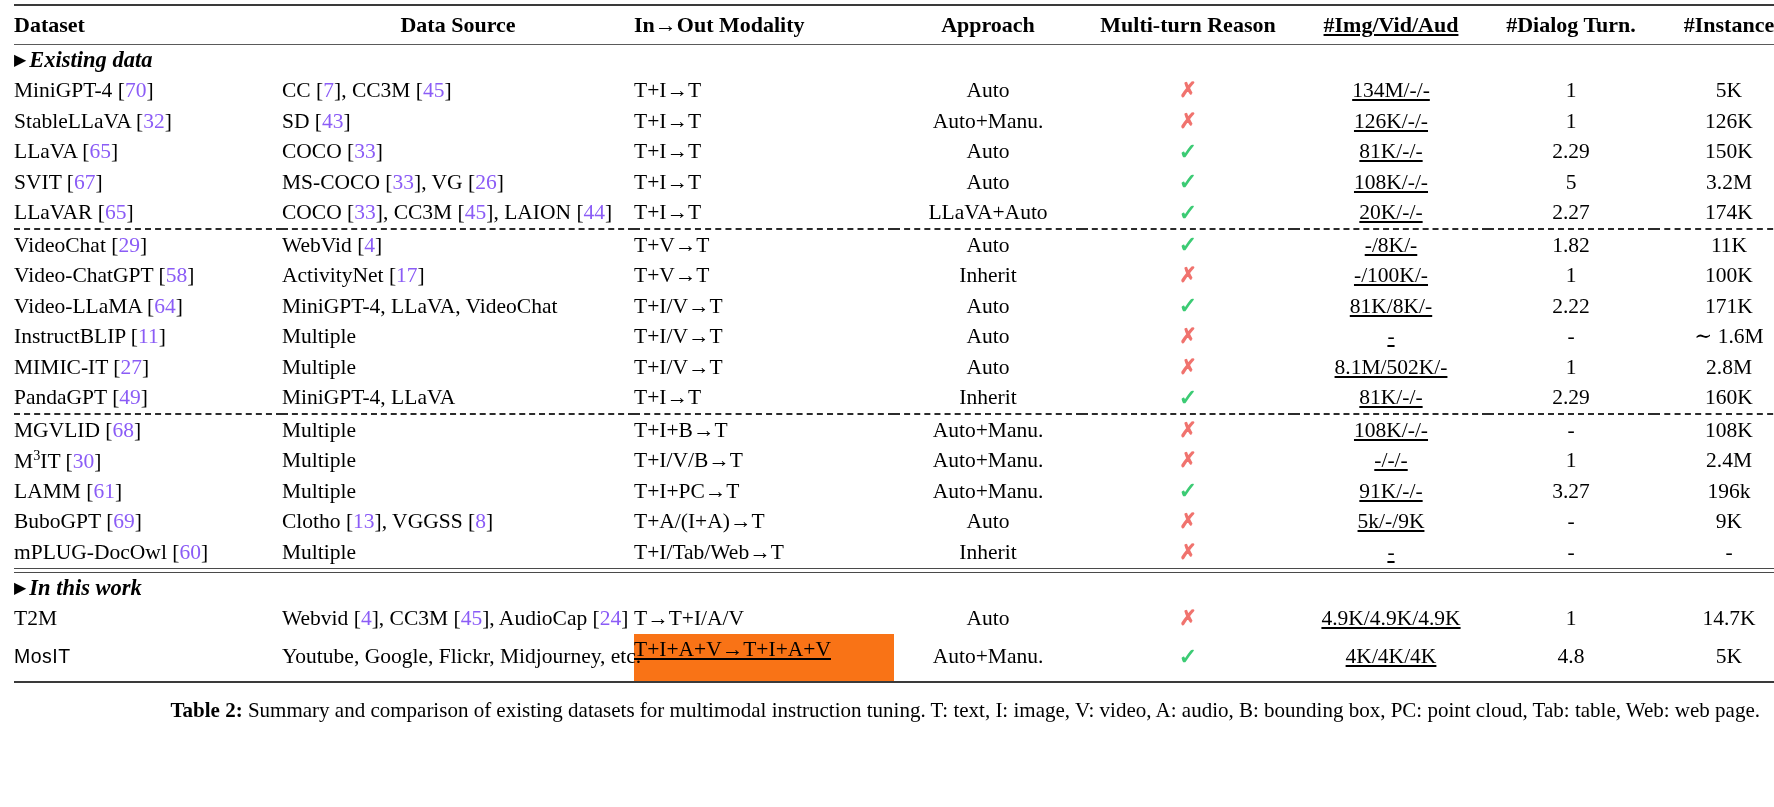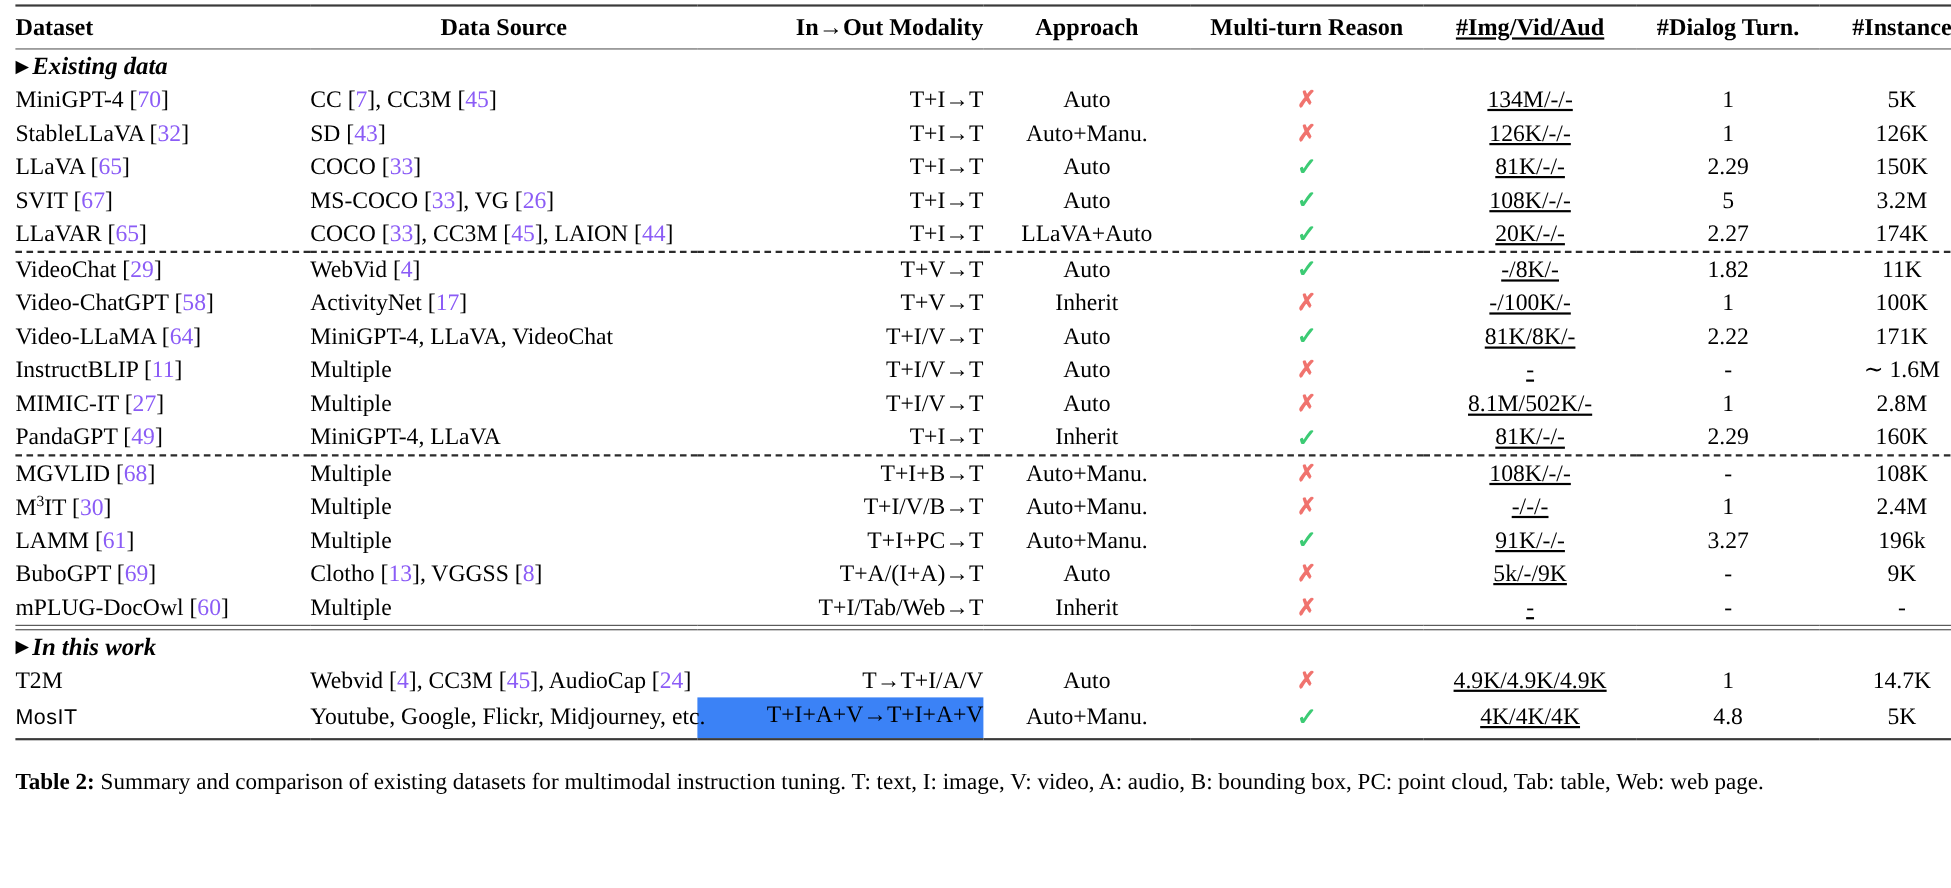--- a/index.html
+++ b/index.html
@@ -35,21 +35,21 @@
     font-size: 22px;
     height: 38px;
     padding-bottom: 4px;
   }
   td {
     height: 30.5px;
   }
   
   .c-dataset   { text-align: left;   padding-left: 6px; width: 268px; }
   .c-source    { width: 352px; }
-  .c-modality  { text-align: right; width: 260px; }
+  .c-modality  { text-align: left; width: 260px; }
   .c-approach  { text-align: center; width: 188px; }
   .c-reason    { text-align: center; width: 212px; }
   .c-ivd       { text-align: center; width: 194px; text-decoration: underline; }
   .c-dialog    { text-align: center; width: 166px; }
   .c-instance  { text-align: center; width: 150px; padding-right: 6px; }
 
   
   .rule-top td, .rule-top th { border-top: 2.2px solid #3a3a3a; }
   .rule-mid td, .rule-mid th { border-top: 1.4px solid #5a5a5a; }
   .rule-dash td { border-top: 2px dashed #2b2b2b; }
@@ -68,33 +68,34 @@
   .tri { font-style: normal; font-size: 16px; vertical-align: 2px; margin-right: 3px; }
 
   .cite { color: #8b5cf6; }
   .mono { font-family: Liberation Sans, sans-serif; font-size: 19.5px; letter-spacing: .5px;}
   .sup { font-size: 0.66em; vertical-align: super; }
 
   .yes { color: #3ccb74; font-size: 22px; font-weight: 600; }
   .no  { color: #f0736e; font-size: 21px; font-weight: 700; }
 
   .hl {
-    background: #3b82f6;
+    background: #f97316;
     display: block;
     width: 100%;
-    height: 37px;
+    height: 47px;
     line-height: 30.5px;
+    text-decoration: underline;
   }
 
   .caption {
     width: 1746px;
-    margin-top: 21px;
+    margin-top: 11px;
     font-size: 21px;
     line-height: 1.34;
-    text-align: left;
+    text-align: right;
   }
 </style>
 </head>
 <body>
 
 <div id="root">
   <table class="t2">
     <thead>
       <tr class="rule-top hdr-rule">
         <th class="c-dataset">Dataset</th>

